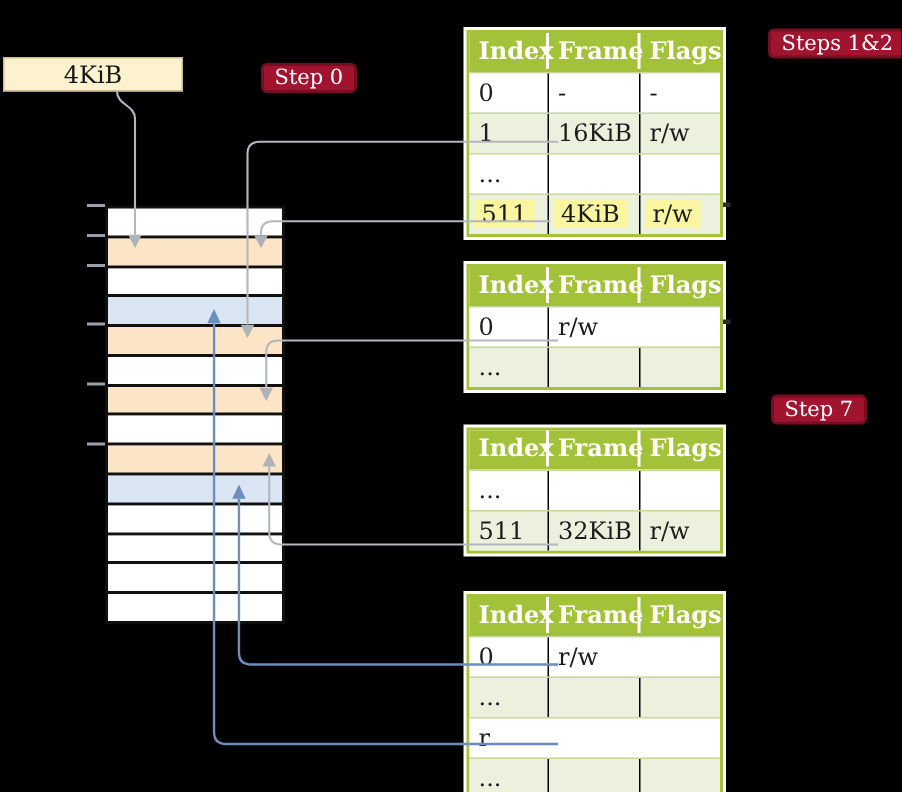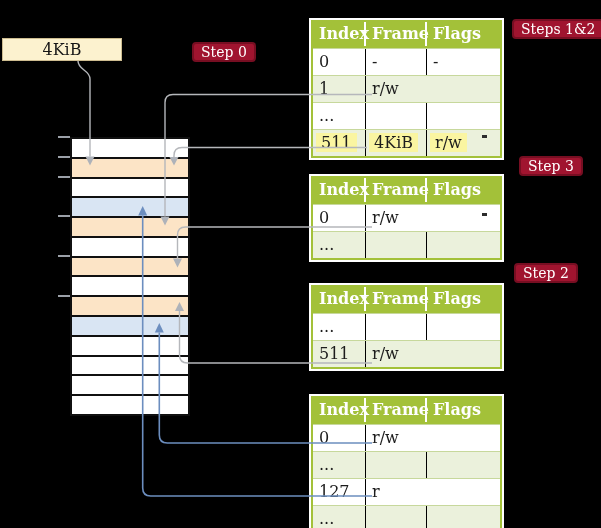--- a/index.html
+++ b/index.html
@@ -19,21 +19,21 @@
   .memcol{position:absolute;left:70px;top:137px;width:120px;height:279px;box-sizing:border-box;
           border:2px solid #101010;display:flex;flex-direction:column;}
   .mrow{flex:1;border-bottom:2px solid #101010;}
   .mrow:last-child{border-bottom:none;}
   .mrow.free{background:#FFFFFF;}
   .mrow.pagetable{background:#FCE4C6;}
   .mrow.mapped{background:#D9E5F3;}
   .tick{position:absolute;left:58px;width:12px;height:2px;background:#9BA0A8;}
 
   
-  .tbl{position:absolute;left:311px;width:191px;box-sizing:border-box;background:#fff;
+  .tbl{position:absolute;left:311px;width:171px;box-sizing:border-box;background:#fff;
        border:2.5px solid #A3C139;box-shadow:0 0 0 2px #FFFFFF;}
   .thead{display:grid;grid-template-columns:53px 61px 1fr;background:#A3C139;
          border-bottom:2px solid #A3C139;color:#fff;font-weight:bold;font-size:16px;}
   .th{padding:2px 0 2px 6px;border-right:2px solid #fff;line-height:20px;}
   .th:last-child{border-right:none;}
   .trow{display:grid;grid-template-columns:53px 61px 1fr;font-size:16px;color:#1c1c1c;
         border-top:1px solid #C7D89C;background:#fff;}
   .trow:first-child{border-top:none;}
   .trow.shaded{background:#EBF1DC;}
   .td{padding:2px 0 3px 6px;border-right:1px solid #000;line-height:21px;min-height:21px;}
@@ -44,24 +44,23 @@
   #overlay{position:absolute;left:0;top:0;width:601px;height:528px;z-index:40;pointer-events:none;}
   .stub{position:absolute;width:5px;height:3px;background:#2C2C2C;}
 </style>
 </head>
 <body>
 
 <div id="canvas">
 
   <div class="kib-box">4KiB</div>
 
-  <div class="badge" style="left:192px;top:42px;text-align:right;">Step 0</div>
+  <div class="badge" style="left:174px;top:42px;text-align:right;">Step 0</div>
   <div class="badge" style="left:512px;top:19px;">Steps 1&amp;2</div>
-  <div class="badge" style="left:519px;top:156px;">Step 3</div>
-  <div class="badge" style="left:514px;top:263px;">Step 2</div>
+  <div class="badge" style="left:514px;top:263px;">Step 7</div>
 
   <div class="memcol" id="memcol">
       <div class="mrow free"></div>
       <div class="mrow pagetable"></div>
       <div class="mrow free"></div>
       <div class="mrow mapped"></div>
       <div class="mrow pagetable"></div>
       <div class="mrow free"></div>
       <div class="mrow pagetable"></div>
       <div class="mrow free"></div>
@@ -86,20 +85,21 @@
       <div class="th">Frame</div>
       <div class="th">Flags</div>
     </div>
     <div class="trow">
       <div class="td">0</div>
       <div class="td">-</div>
       <div class="td">-</div>
     </div>
     <div class="trow shaded">
       <div class="td">1</div>
+      <div class="td">16KiB</div>
       <div class="td">r/w</div>
     </div>
     <div class="trow">
       <div class="td">...</div>
       <div class="td"></div>
       <div class="td"></div>
     </div>
     <div class="trow shaded">
       <div class="td"><span class="hl">511</span></div>
       <div class="td"><span class="hl">4KiB</span></div>
@@ -130,41 +130,41 @@
       <div class="th">Frame</div>
       <div class="th">Flags</div>
     </div>
     <div class="trow">
       <div class="td">...</div>
       <div class="td"></div>
       <div class="td"></div>
     </div>
     <div class="trow shaded">
       <div class="td">511</div>
+      <div class="td">32KiB</div>
       <div class="td">r/w</div>
     </div>
   </div>
 
   <div class="tbl" style="top:396px;">
     <div class="thead">
       <div class="th">Index</div>
       <div class="th">Frame</div>
       <div class="th">Flags</div>
     </div>
     <div class="trow">
       <div class="td">0</div>
       <div class="td">r/w</div>
     </div>
     <div class="trow shaded">
       <div class="td">...</div>
       <div class="td"></div>
       <div class="td"></div>
     </div>
     <div class="trow">
-      <div class="td">127</div>
       <div class="td">r</div>
     </div>
     <div class="trow shaded">
       <div class="td">...</div>
       <div class="td"></div>
       <div class="td"></div>
     </div>
   </div>
 
   <div class="stub" style="left:482px;top:135px;"></div>

